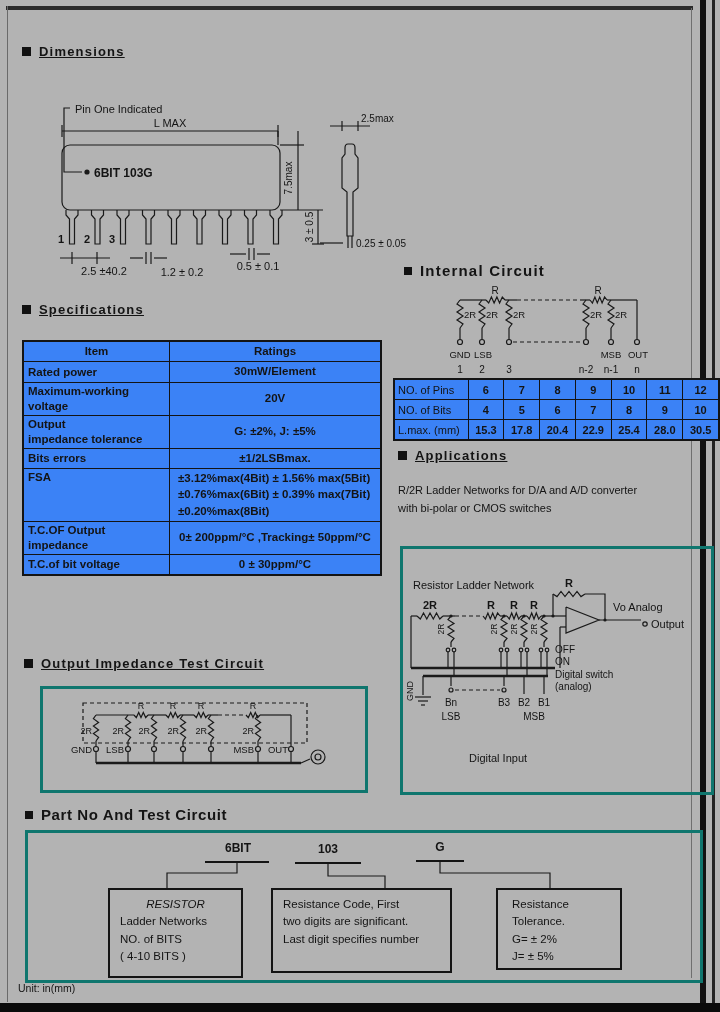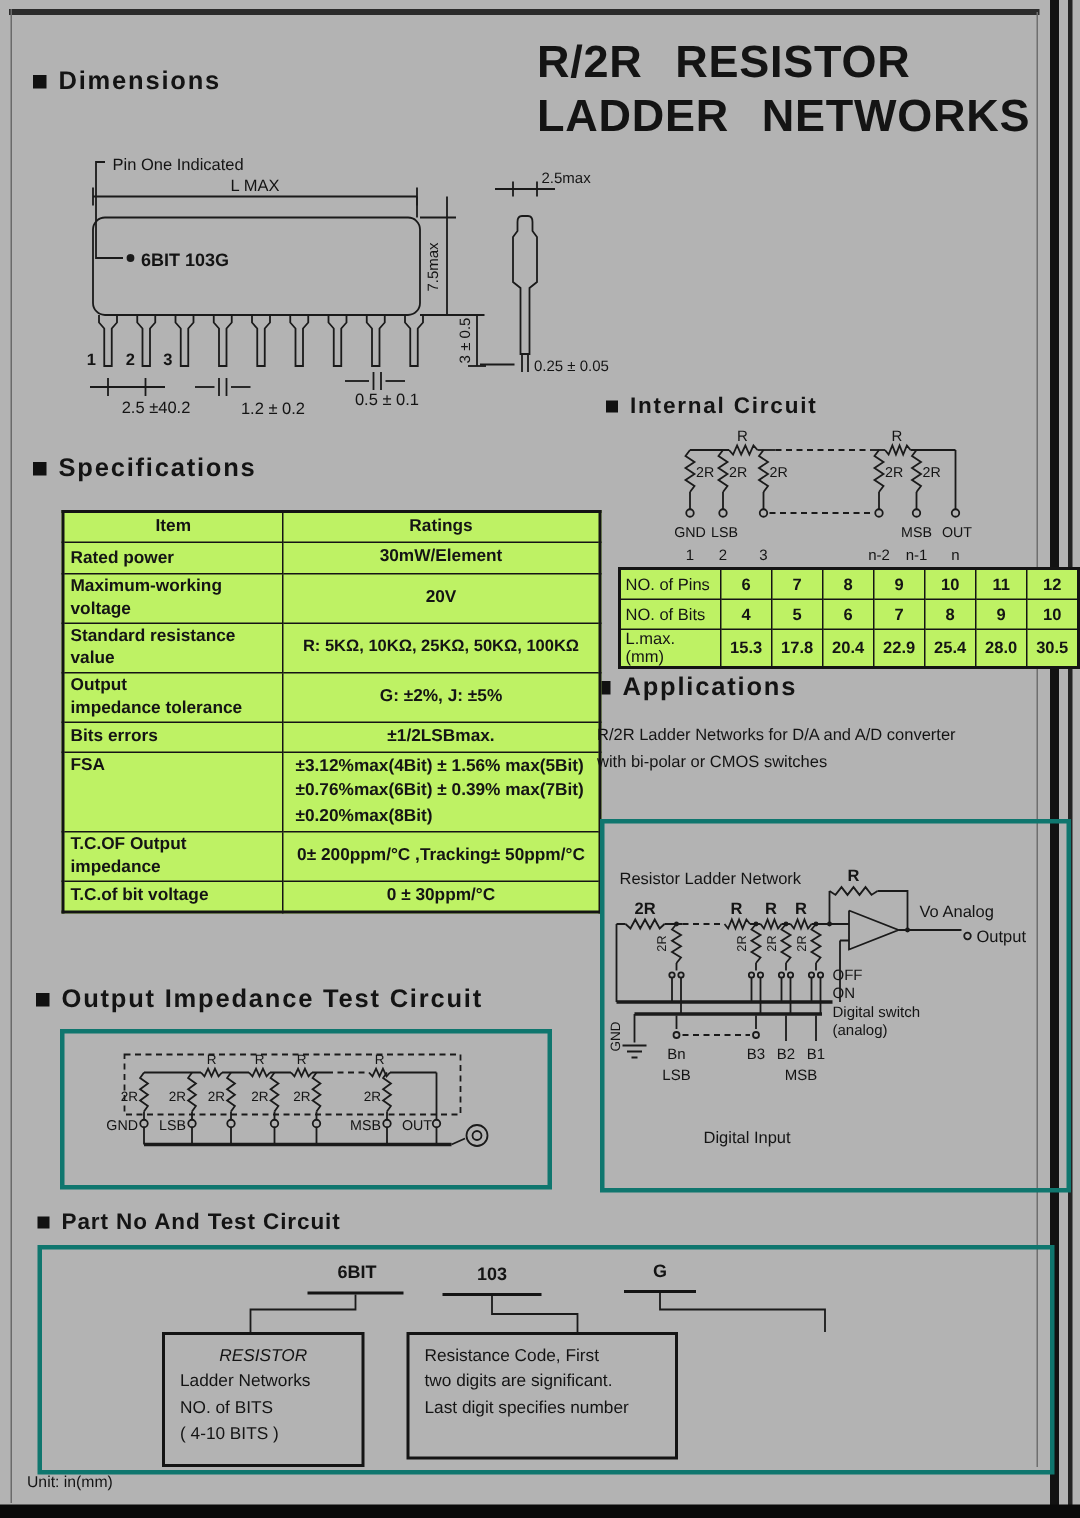--- a/index.html
+++ b/index.html
@@ -9,26 +9,26 @@
   
   .f-top{left:6px;top:6px;width:687px;height:4px;background:#2b2b2b;}
   .f-left{left:7px;top:6px;width:1px;height:996px;background:#6a6a6a;}
   .f-right{left:691px;top:8px;width:1px;height:970px;background:#6f6f6f;}
   .bar1{left:700px;top:0;width:6px;height:1012px;background:#121212;}
   .bar2{left:712px;top:0;width:3px;height:1012px;background:#232323;}
   .f-bottom{left:0;top:1003px;width:720px;height:9px;background:#0a0a0a;}
   
   .sec-head{display:flex;align-items:center;gap:8px;font-weight:bold;letter-spacing:1.2px;}
   .sec-head .bullet{width:9px;height:9px;background:#111;flex:0 0 auto;}
-  .h17{font-size:17px;} .h15{font-size:15px;} .h15 .bullet{width:8px;height:8px;}
+  .h17{font-size:13px;text-decoration:underline;} .h15{font-size:15px;} .h15 .bullet{width:8px;height:8px;}
   
   .title{left:358px;top:24px;width:336px;font-weight:bold;font-size:30px;line-height:36px;
          letter-spacing:0.5px;word-spacing:13px;}
   
-  table{border-collapse:collapse;background:#bef264;margin-left:19px;}
+  table{border-collapse:collapse;background:#3b82f6;}
   .pins-table{left:393px;top:378px;font-size:11px;border:2px solid #141414;}
   .pins-table td{border:1px solid #141414;height:19px;padding:0 2px;text-align:center;}
   .pins-table td.lbl{width:72px;text-align:left;padding-left:3px;}
   .pins-table td.val{width:32px;font-weight:bold;}
   .spec-table{left:22px;top:340px;width:360px;font-size:11.5px;border:2px solid #141414;}
   .spec-table td{border:1px solid #141414;vertical-align:middle;font-weight:bold;}
   .spec-table td.item{width:137px;font-weight:bold;padding:1px 4px;line-height:1.25;}
   .spec-table td.val{text-align:center;padding:1px 4px;line-height:1.5;}
   .spec-table td.left{text-align:left;padding-left:8px;line-height:1.45;}
   .spec-table td.hd{font-weight:bold;text-align:center;}
@@ -56,24 +56,20 @@
 
 <div class="page">
 
   <div class="abs f-top"></div>
   <div class="abs f-left"></div>
   <div class="abs f-right"></div>
   <div class="abs bar1"></div>
   <div class="abs bar2"></div>
   <div class="abs f-bottom"></div>
 
-  <div class="abs title">
-    <div>R/2R RESISTOR</div>
-    <div>LADDER NETWORKS</div>
-  </div>
 
   <div class="abs sec-head h17" style="left:22px;top:44px;">
     <span class="bullet"></span>
     <span>Dimensions</span>
   </div>
   <div class="abs sec-head h15" style="left:404px;top:262px;">
     <span class="bullet"></span>
     <span>Internal Circuit</span>
   </div>
   <div class="abs sec-head h17" style="left:22px;top:302px;">
@@ -240,25 +236,20 @@
       <td class="val hd">Ratings</td>
     </tr>
     <tr class="rh1">
       <td class="item ml">Rated power</td>
       <td class="val ml">30mW/Element</td>
     </tr>
     <tr class="rh2">
       <td class="item ml">Maximum-working
 voltage</td>
       <td class="val ml">20V</td>
-    </tr>
-    <tr class="rh2">
-      <td class="item ml">Standard resistance
-value</td>
-      <td class="val ml" style="font-size:11px">R:  5KΩ,  10KΩ,  25KΩ,  50KΩ,  100KΩ</td>
     </tr>
     <tr class="rh2">
       <td class="item ml">Output
 impedance tolerance</td>
       <td class="val ml">G: ±2%,  J: ±5%</td>
     </tr>
     <tr class="rh1">
       <td class="item ml">Bits errors</td>
       <td class="val ml">±1/2LSBmax.</td>
     </tr>
@@ -464,17 +455,23 @@
       <div class="ctr">RESISTOR</div>
       <div>Ladder Networks</div>
       <div>NO. of BITS</div>
       <div>( 4-10 BITS )</div>
     </div>
     <div class="pbox" style="left:243px;top:55px;width:177px;height:75px;">
       <div>Resistance Code, First</div>
       <div>two digits are significant.</div>
       <div>Last digit specifies number</div>
     </div>
+    <div class="pbox" style="left:468px;top:55px;width:122px;height:72px;">
+      <div style="padding-left:14px;">Resistance</div>
+      <div style="padding-left:14px;">Tolerance.</div>
+      <div style="padding-left:14px;">G= ± 2%</div>
+      <div style="padding-left:14px;">J= ± 5%</div>
+    </div>
   </div>
 
   <div class="abs unit">Unit: in(mm)</div>
 
 </div>
 
 </body></html>

